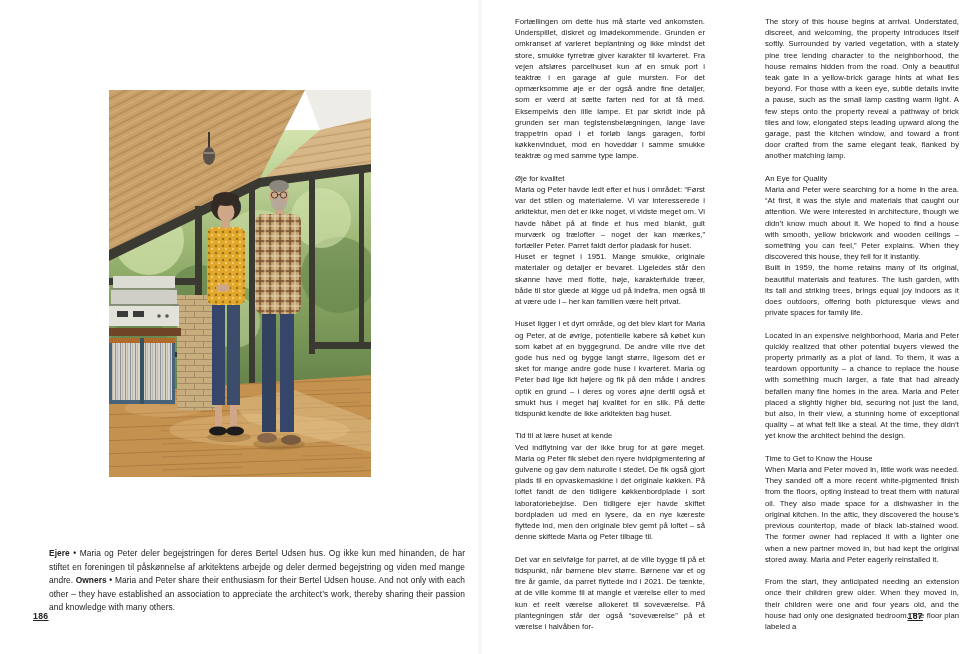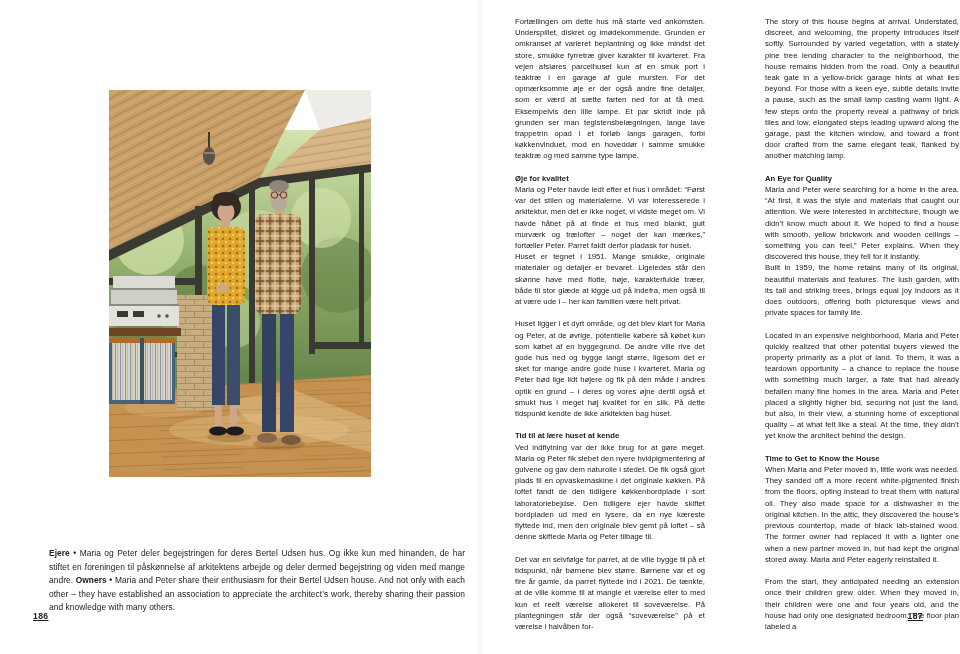--- a/index.html
+++ b/index.html
@@ -28,21 +28,21 @@
   .pagenum-right { left:880px; top:611px; width:43px; text-align:right; }
 
   .col {
     position:absolute; top:16px;
     font-size:7.7px; line-height:11.2px; text-align:justify; letter-spacing:0.02px;
   }
   .col-da { left:515px; width:190px; }
   .col-en { left:765px; width:194px; }
   .col p { margin:0; }
   .col p.gap { margin-top:11.2px; }
-  .col p.h { font-weight:700; margin-top:11.2px; }
+  .col p.h { font-weight:400; margin-top:11.2px; }
 </style>
 </head>
 <body>
 
 <div class="spread">
 
   <div>
 
     <div class="photo-frame">
       <svg viewBox="0 0 262 387" xmlns="http://www.w3.org/2000/svg">

